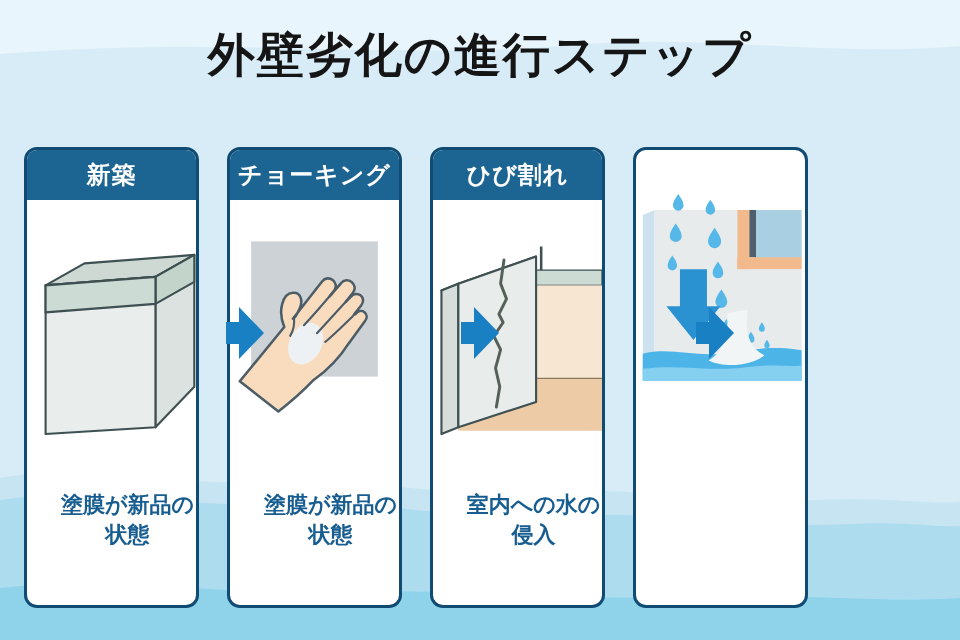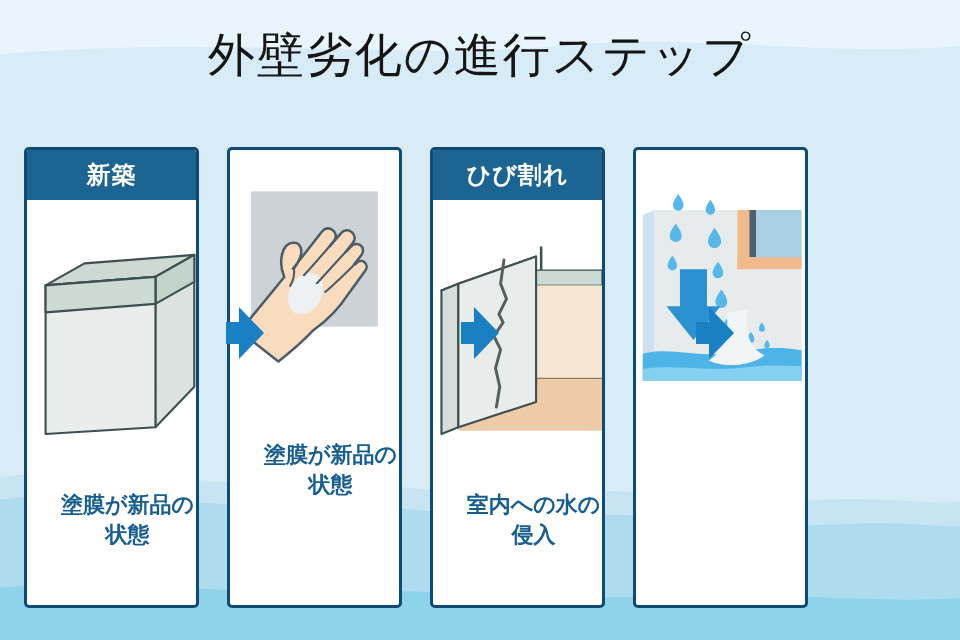--- a/index.html
+++ b/index.html
@@ -4,30 +4,30 @@
 <style>
   html,body{margin:0;padding:0;}
   body{
     width:960px;height:640px;overflow:hidden;position:relative;
     font-family:"Liberation Sans","DejaVu Sans",sans-serif;
     background:#d8ecf7;
   }
   .bg{position:absolute;inset:0;z-index:0;}
   .page-title{
     position:absolute;top:24px;left:0;width:960px;z-index:2;
-    text-align:center;font-size:47px;font-weight:400;color:#151515;
+    text-align:center;font-size:47px;font-weight:700;color:#151515;
     letter-spacing:2px;margin:0;
   }
   .cards-row{
     position:absolute;left:24px;top:147px;width:912px;height:461px;z-index:2;
     display:flex;gap:28px;
   }
   .card{
     width:175px;height:461px;box-sizing:border-box;
-    background:#ffffff;border:3px solid #0f4b72;border-radius:5px;
+    background:#ffffff;border:3px solid #0f4b72;border-radius:13px;
     display:flex;flex-direction:column;overflow:hidden;
   }
   .card-header{
     height:50px;flex:0 0 50px;background:#1c6492;
     display:flex;align-items:center;justify-content:center;
     color:#ffffff;font-size:24px;font-weight:800;letter-spacing:1px;
   }
   .card-illustration{
     margin-top:28px;height:210px;flex:0 0 210px;
     display:flex;align-items:center;justify-content:center;
@@ -66,20 +66,21 @@
           <polygon points="152,48 198,22 198,54 152,80" fill="#c3d4cb"></polygon>
           <polygon points="22,58 152,48 152,226 22,234" fill="#e9edec"></polygon>
           <polygon points="22,58 152,48 152,80 22,90" fill="#ccdbd3"></polygon>
         </g>
       </svg>
     </div>
     <div class="card-caption">塗膜が新品の状態</div>
   </div>
 
   <div class="card">
+    <div class="card-header">チョーキング</div>
     <div class="card-illustration">
       <svg width="178" height="205" viewBox="0 0 200 230">
         <rect x="25" y="6" width="150" height="160" fill="#ccd2d6"></rect>
         <g transform="translate(100,120) rotate(38)">
           <path d="M -38,95 L -36,12
                    C -54,2 -62,-18 -53,-26
                    C -47,-32 -38,-28 -35,-16
                    C -33,-8 -33,-4 -34,-2
                    L -34,-58 C -34,-70 -16,-70 -16,-58
                    L -16,-50 L -15,-70 C -15,-82 3,-82 3,-70

